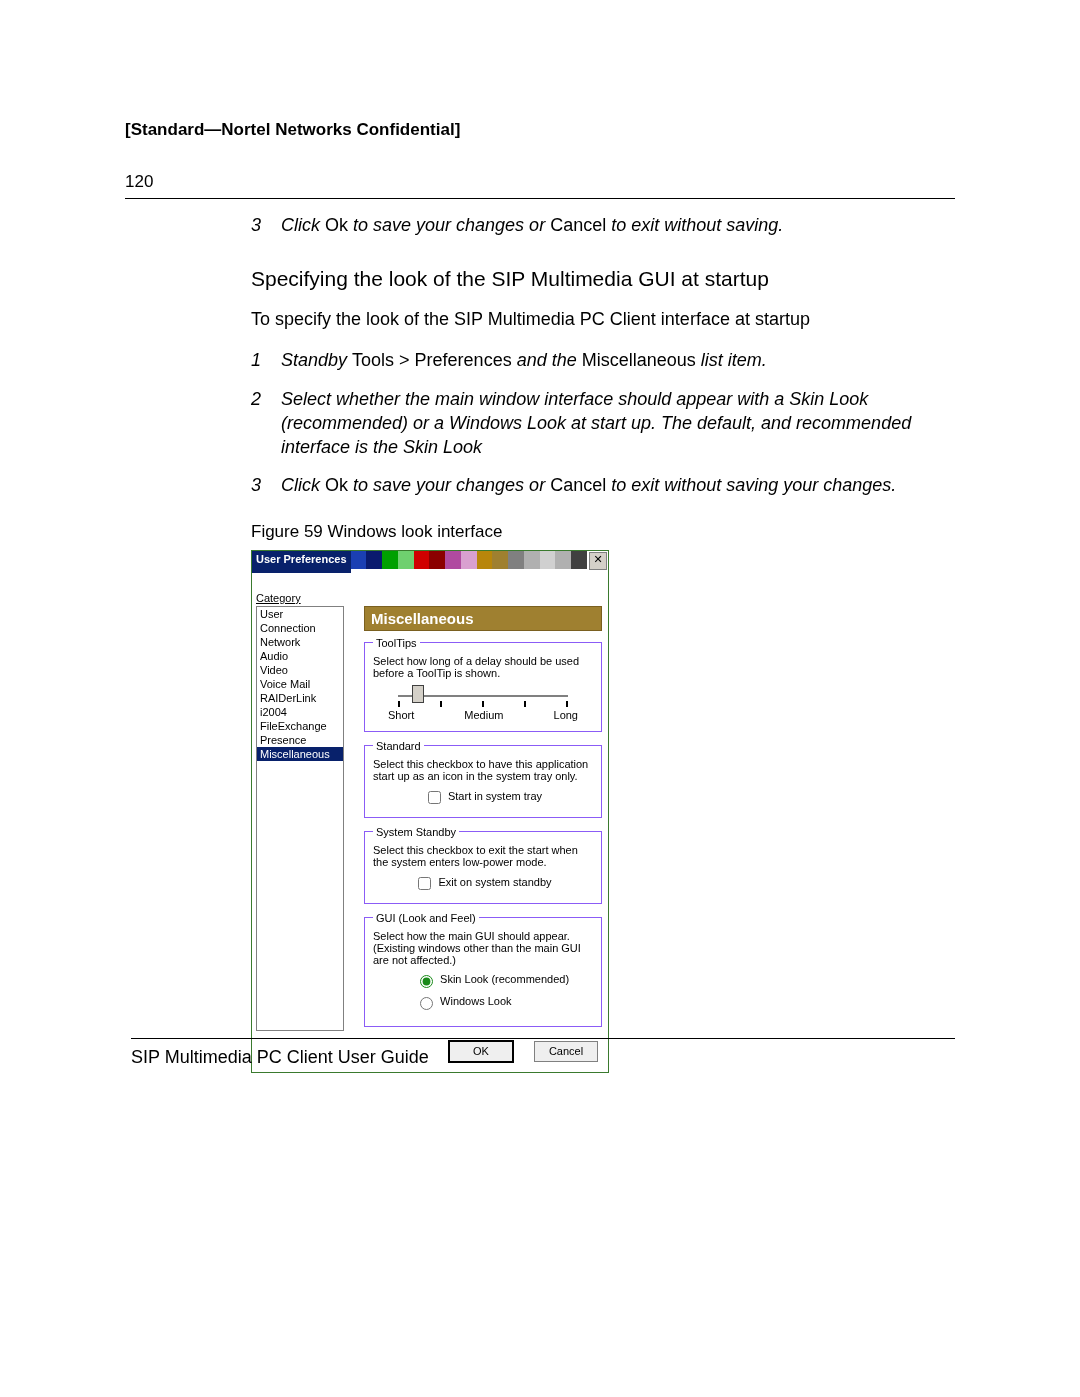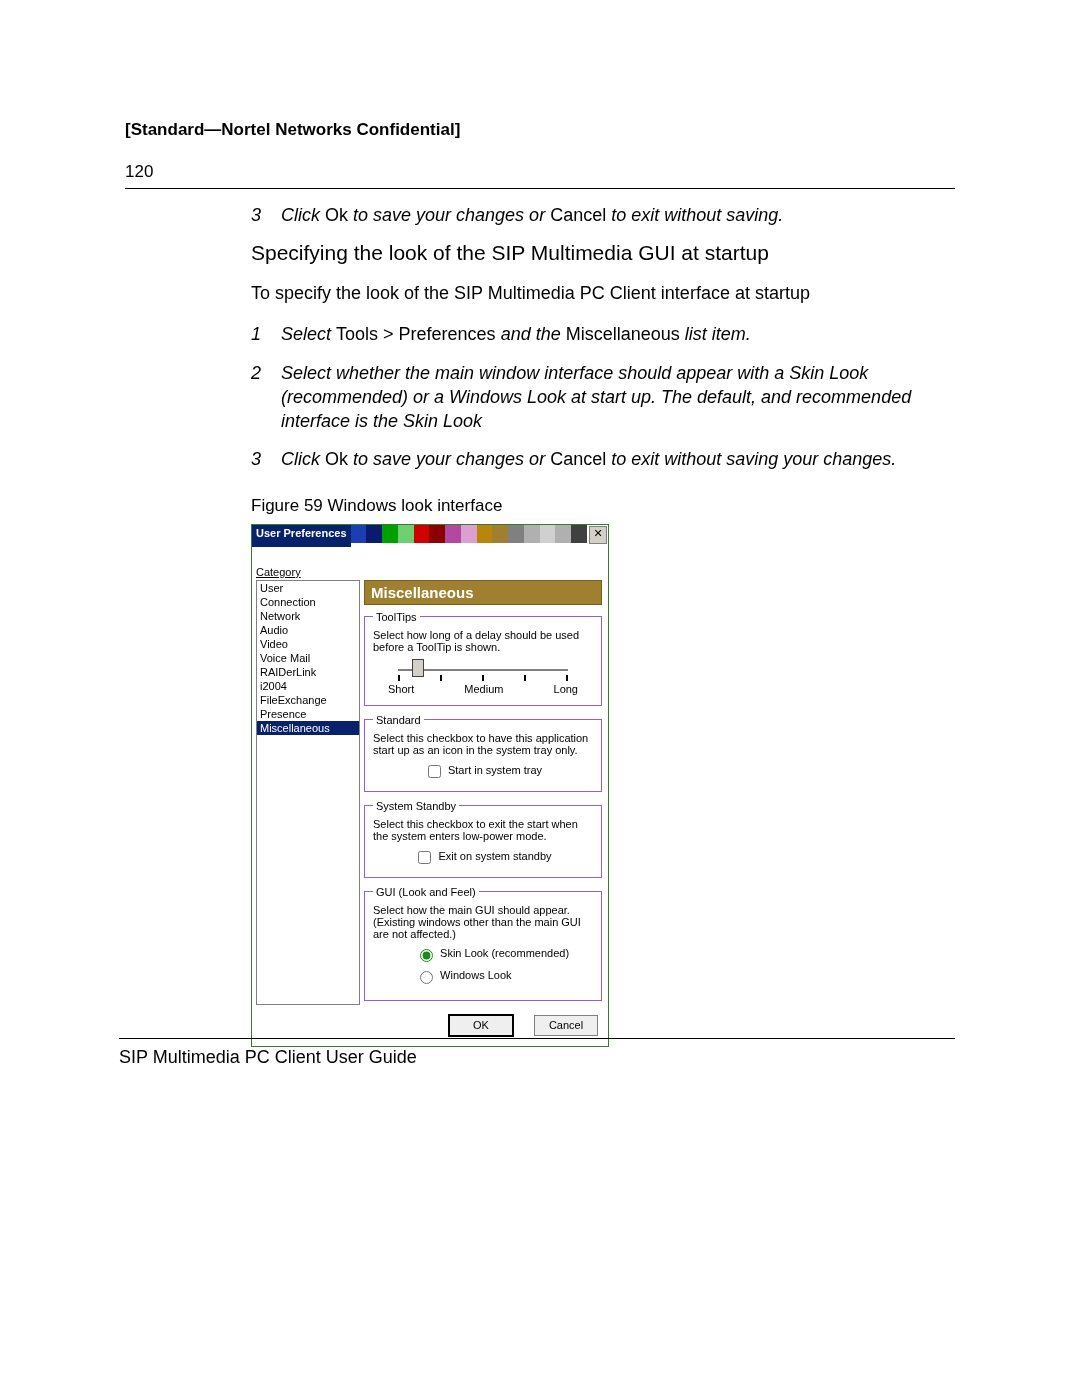--- a/index.html
+++ b/index.html
@@ -10,21 +10,21 @@
     width: 1080px;
     height: 1397px;
     position: relative;
   }
   .page {
     padding: 120px 125px 0 125px;
   }
   .conf {
     font-weight: bold;
     font-size: 17px;
-    margin-bottom: 22px;
+    margin-bottom: 32px;
   }
   .pagenum {
     font-size: 17px;
     margin-bottom: 6px;
   }
   hr.top {
     border: none;
     border-top: 1.5px solid #000;
     margin: 0 0 14px 0;
   }
@@ -37,38 +37,38 @@
     line-height: 1.35;
   }
   .step .num {
     width: 30px;
     flex-shrink: 0;
     font-style: italic;
   }
   .reg { font-style: normal; }
   .section-h {
     font-size: 21px;
-    margin: 14px 0 18px 0;
+    margin: 30px 0 18px 0;
   }
   .subhead {
     font-size: 18px;
     margin-bottom: 18px;
   }
   .figcap {
     font-size: 17px;
     margin: 24px 0 8px 0;
   }
   hr.bot {
     border: none;
     border-top: 1.5px solid #000;
     margin: 0 0 8px 0;
   }
   .footer {
     position: absolute;
-    left: 119px;
+    left: 131px;
     right: 125px;
     top: 1038px;
     font-size: 18px;
   }
 
   
   .dlg {
     width: 356px;
     border: 1px solid #3a7a2e;
     background: #fff;
@@ -96,23 +96,23 @@
     line-height: 13px;
     margin: 1px 1px 0 2px;
   }
   .catlabel {
     font-size: 11px;
     padding: 19px 4px 0 4px;
     text-decoration: underline;
   }
   .dlg-body { display: flex; }
   .catlist {
-    width: 104px;
+    width: 88px;
     border: 1px solid #808080;
-    margin: 2px 4px 4px 4px;
+    margin: 2px 20px 4px 4px;
     background: #fff;
     box-sizing: border-box;
   }
   .catlist div {
     font-size: 11px;
     padding: 1px 3px;
     cursor: default;
   }
   .catlist .sel {
     background: #08216b;
@@ -192,21 +192,21 @@
         <span>Click </span><span class="reg">Ok</span><span> to save your changes or </span><span class="reg">Cancel</span><span> to exit without saving.</span>
       </div>
     </div>
 
     <div class="section-h">Specifying the look of the SIP Multimedia GUI at startup</div>
     <div class="subhead">To specify the look of the SIP Multimedia PC Client interface at startup</div>
 
     <div class="step">
       <div class="num">1</div>
       <div>
-        <span>Select </span><span class="reg">Tools &gt; Preferences</span><span> and the </span><span class="reg">Miscellaneous</span><span> list item.</span>
+        <span>Standby </span><span class="reg">Tools &gt; Preferences</span><span> and the </span><span class="reg">Miscellaneous</span><span> list item.</span>
       </div>
     </div>
 
     <div class="step">
       <div class="num">2</div>
       <div>Select whether the main window interface should appear with a Skin Look (recommended) or a Windows Look at start up. The default, and recommended interface is the Skin Look</div>
     </div>
 
     <div class="step">
       <div class="num">3</div>

